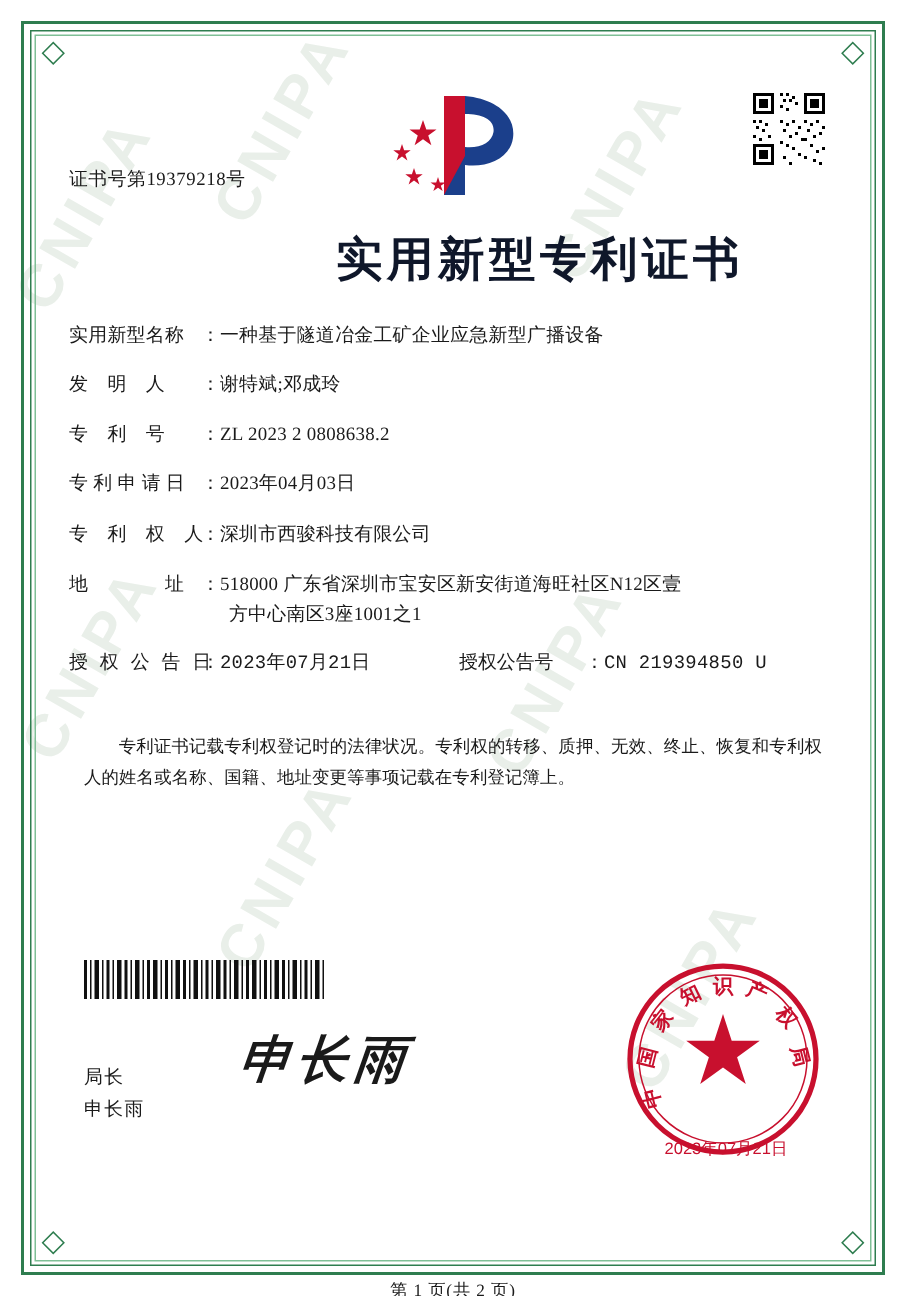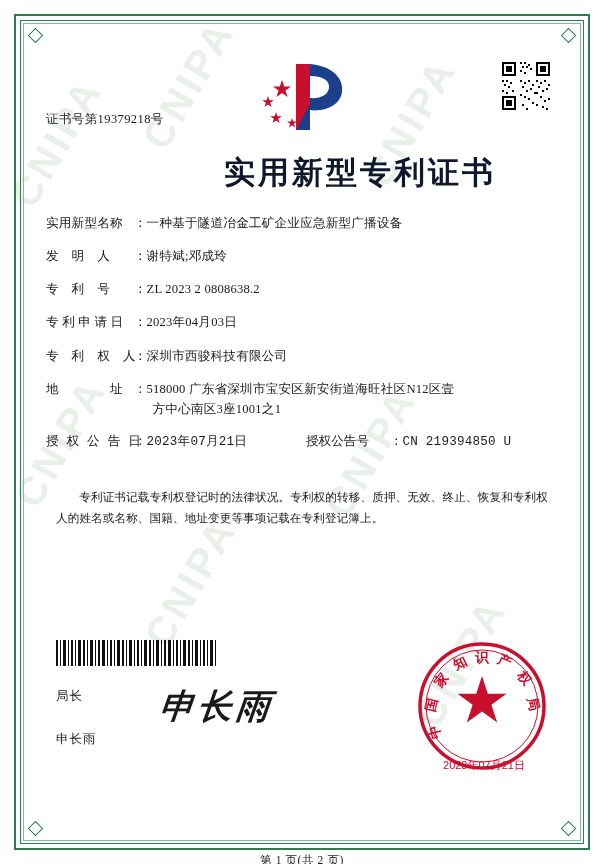--- a/index.html
+++ b/index.html
@@ -200,21 +200,21 @@
     left: 56px;
     top: 640px;
     width: 160px;
     height: 26px;
   }
 
   
   .sig-label {
     position: absolute;
     left: 56px;
-    top: 688px;
+    top: 710px;
     font-size: 12.5px;
     letter-spacing: 1px;
   }
   .sig-name {
     position: absolute;
     left: 56px;
     top: 731px;
     font-size: 12.5px;
     letter-spacing: 1px;
   }

